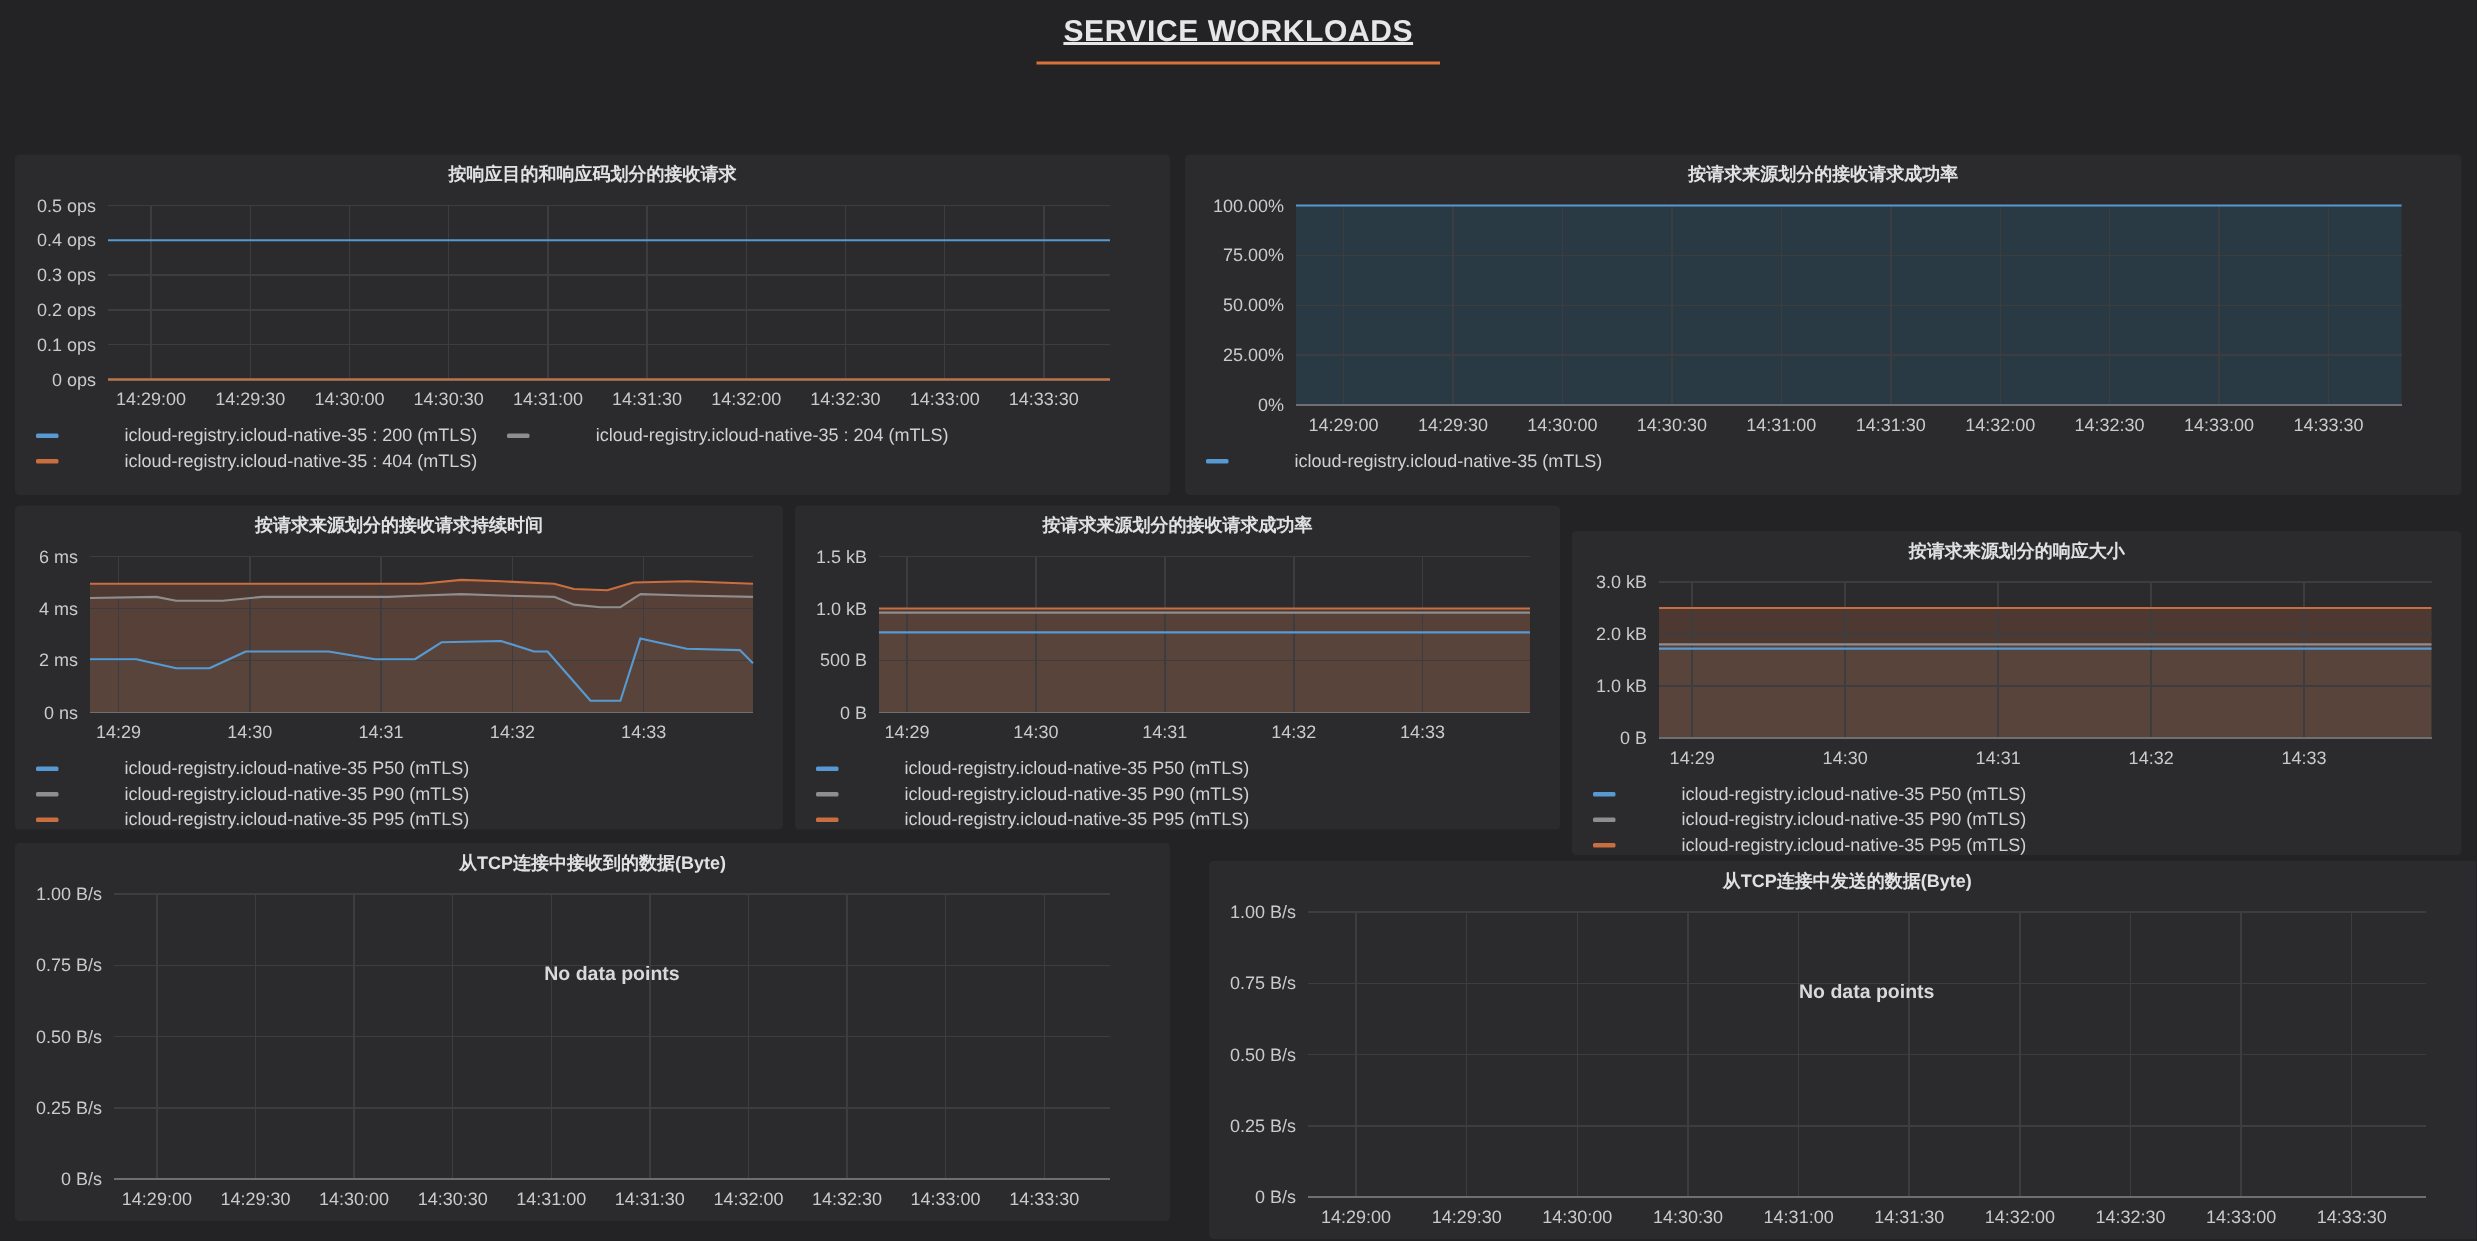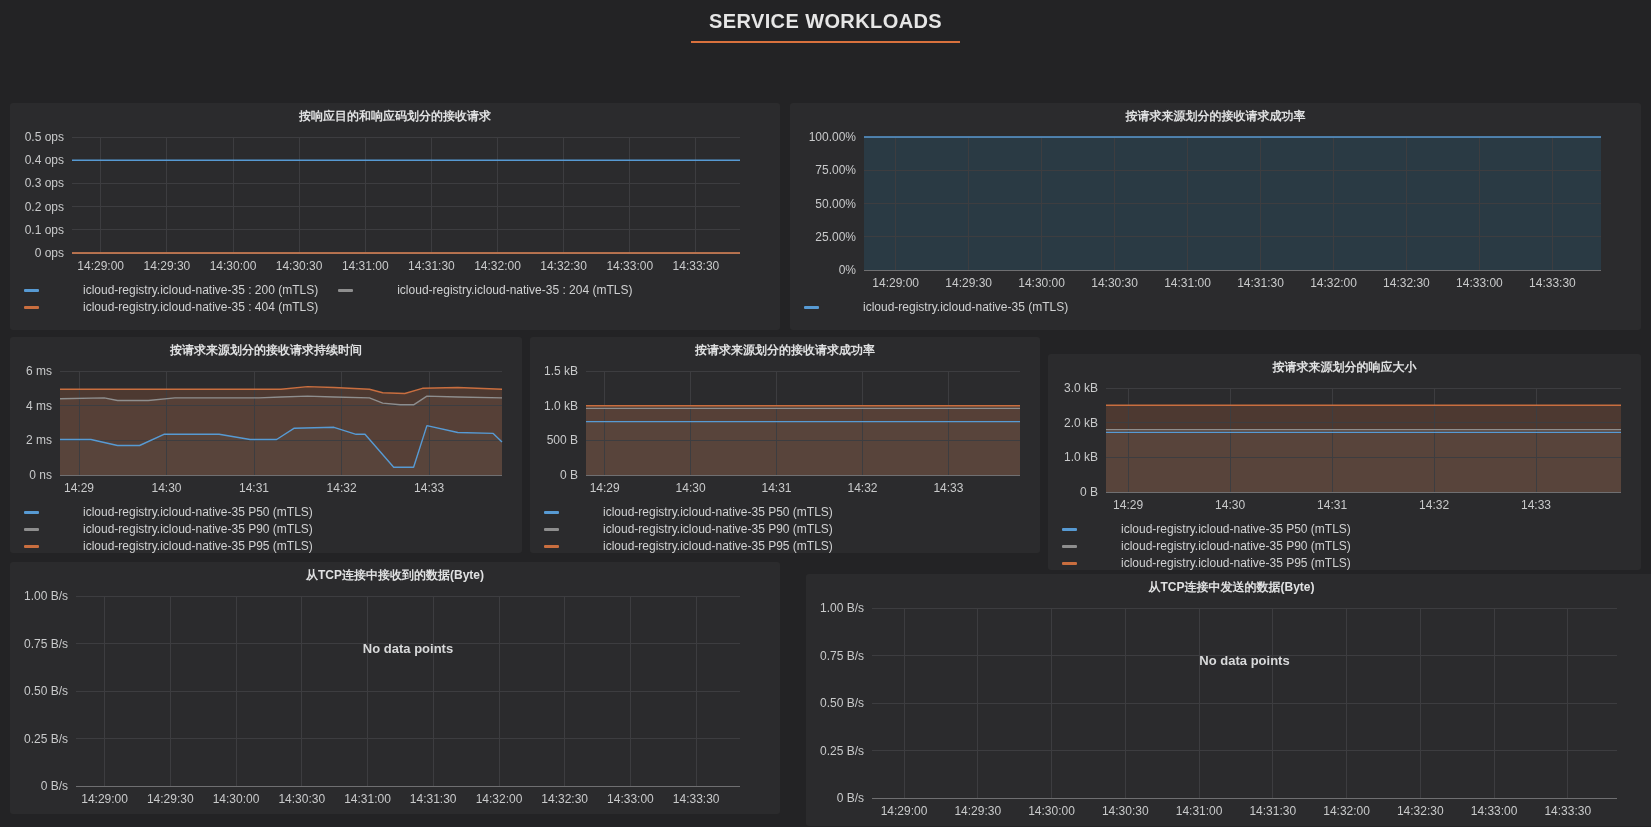--- a/index.html
+++ b/index.html
@@ -24,21 +24,21 @@
   .legend-stacked .legend-item{flex:0 0 100%;}
   .swatch{display:inline-block;width:15px;height:3px;border-radius:1px;margin-right:8px;flex:none;}
   .legend-label{font-size:12px;color:#d0d1d2;white-space:nowrap;padding-left:36px;}
 </style>
 </head>
 <body>
 
 <div class="page">
 
   <div class="page-title-wrap">
-    <span class="page-title" style="border-bottom-color: rgb(217, 113, 61);">SERVICE WORKLOADS</span>
+    <span class="page-title" style="border-bottom-color: rgb(217, 113, 61); text-decoration: underline;">SERVICE WORKLOADS</span>
   </div>
 
   <div class="panel" style="left:10px;top:103px;width:770px;height:227px;">
     <div class="panel-title">按响应目的和响应码划分的接收请求</div>
     <svg class="chart" width="750" height="148">
         <line x1="52" x2="720" y1="8.0" y2="8.0" class="grid"></line>
         <text x="44" y="12" class="tick ylab">0.5 ops</text>
         <line x1="52" x2="720" y1="31.2" y2="31.2" class="grid"></line>
         <text x="44" y="35.2" class="tick ylab">0.4 ops</text>
         <line x1="52" x2="720" y1="54.4" y2="54.4" class="grid"></line>

